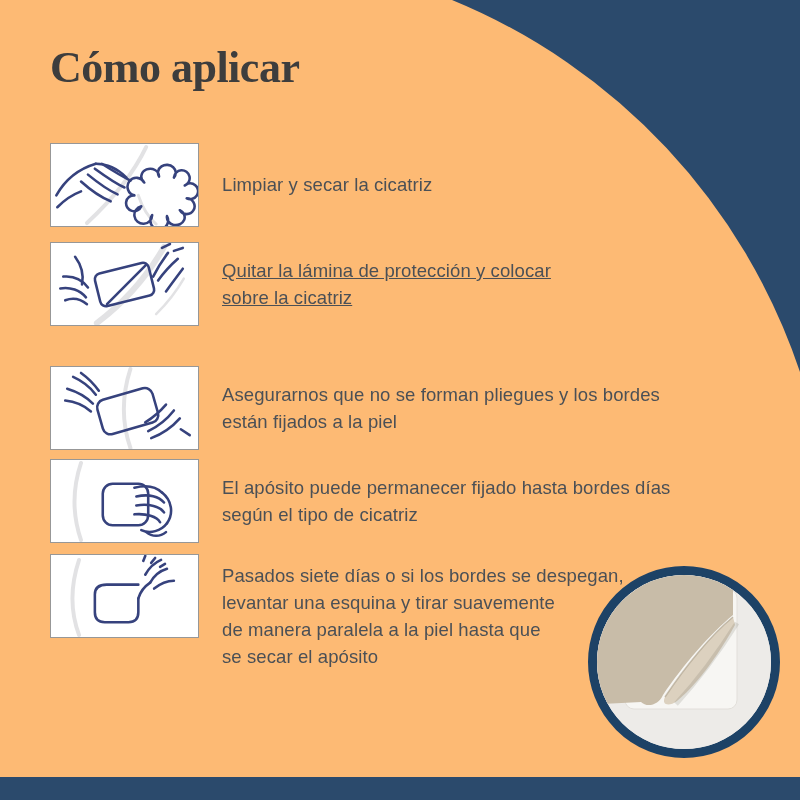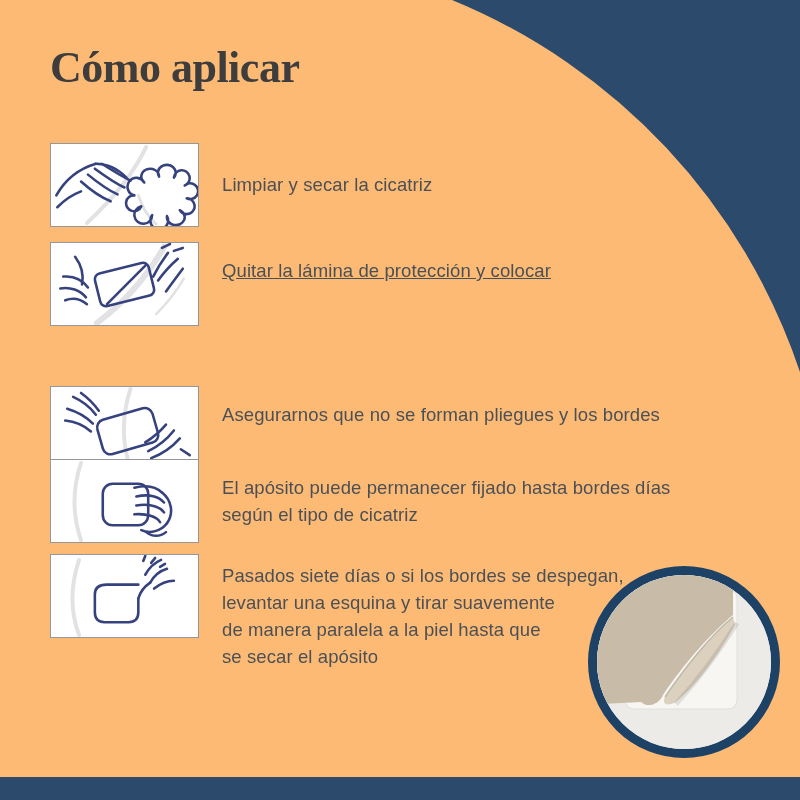--- a/index.html
+++ b/index.html
@@ -80,42 +80,44 @@
         <path class="ink" d="M14,58 C22,55 30,57 36,62"></path>
         <path class="ink" d="M118,10 C112,18 107,26 103,34"></path>
         <path class="ink" d="M128,16 C120,23 113,31 108,38"></path>
         <path class="ink" d="M112,5 l8,-4"></path>
         <path class="ink" d="M124,8 l9,-3"></path>
         <path class="ink" d="M133,26 C127,34 121,42 116,49"></path>
       </svg>
     </div>
     <div class="step-text" style="top:15px;text-decoration:underline;">
       <div>Quitar la lámina de protección y colocar</div>
+      <div>sobre la cicatriz</div>
     </div>
   </div>
 
-  <div class="step" style="top:386px;padding-left:24px;">
+  <div class="step" style="top:366px;padding-left:24px;">
     <div class="icon-box">
       <svg viewBox="0 0 148 83">
         <path class="faint" stroke-width="4" d="M80,2 C71,30 71,56 80,82"></path>
         <g transform="rotate(-16 76 44)">
           <rect class="ink" x="48" y="27" width="58" height="36" rx="8"></rect>
         </g>
         <path class="ink" d="M30,6 C37,11 43,17 48,24"></path>
         <path class="ink" d="M22,10 C31,14 39,20 45,28"></path>
         <path class="ink" d="M16,22 C26,25 35,30 42,37"></path>
         <path class="ink" d="M14,34 C24,35 33,39 40,45"></path>
         <path class="ink" d="M116,38 C110,45 103,51 95,56"></path>
         <path class="ink" d="M124,44 C117,53 108,60 98,65"></path>
         <path class="ink" d="M130,52 C122,61 112,68 101,72"></path>
         <path class="ink" d="M131,63 l9,6"></path>
       </svg>
     </div>
     <div class="step-text" style="top:15px;">
       <div>Asegurarnos que no se forman pliegues y los bordes</div>
+      <div>están fijados a la piel</div>
     </div>
   </div>
 
   <div class="step" style="top:459px;">
     <div class="icon-box">
       <svg viewBox="0 0 148 83">
         <path class="faint" stroke-width="4" d="M30,3 C21,30 21,55 30,81"></path>
         <rect class="ink" x="52" y="24" width="46" height="42" rx="10"></rect>
         <path class="ink" d="M84,28 C96,25 106,27 112,33"></path>
         <path class="ink" d="M86,37 C99,34 109,37 114,43"></path>

